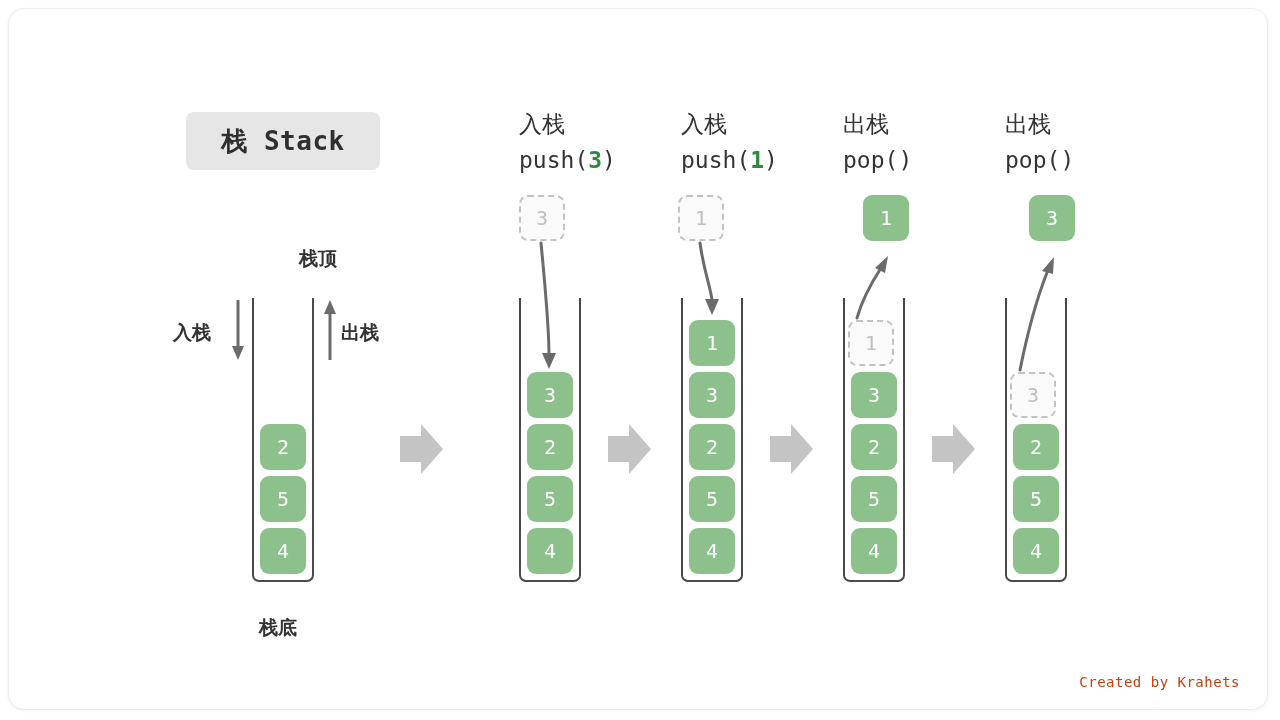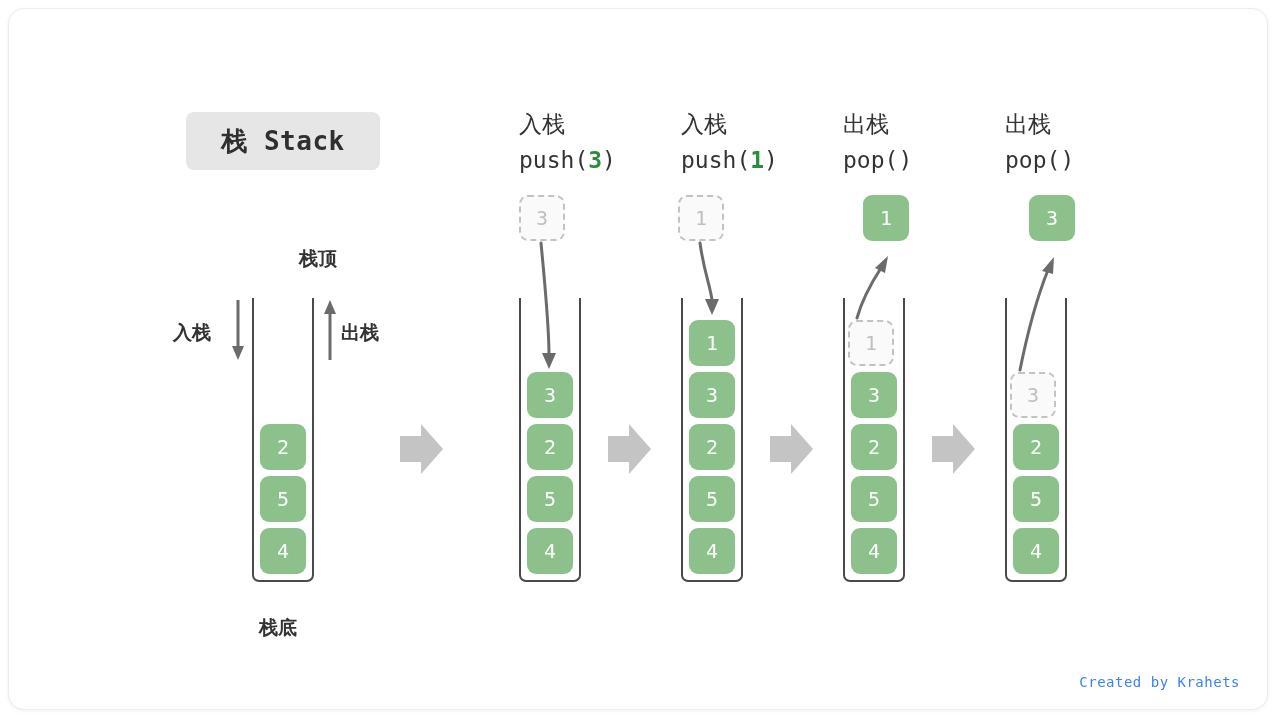--- a/index.html
+++ b/index.html
@@ -128,21 +128,21 @@
     pointer-events: none;
   }
 
   
   .credit {
     position: absolute;
     right: 40px;
     bottom: 30px;
     font-family: "DejaVu Sans Mono", "Liberation Mono", monospace;
     font-size: 14px;
-    color: #3b82f6;
+    color: #c2410c;
     letter-spacing: 0.5px;
   }
 </style>
 </head>
 <body>
 
 <div id="canvas">
   <div class="card-frame"></div>
 
   <div class="title-chip">栈 Stack</div>

